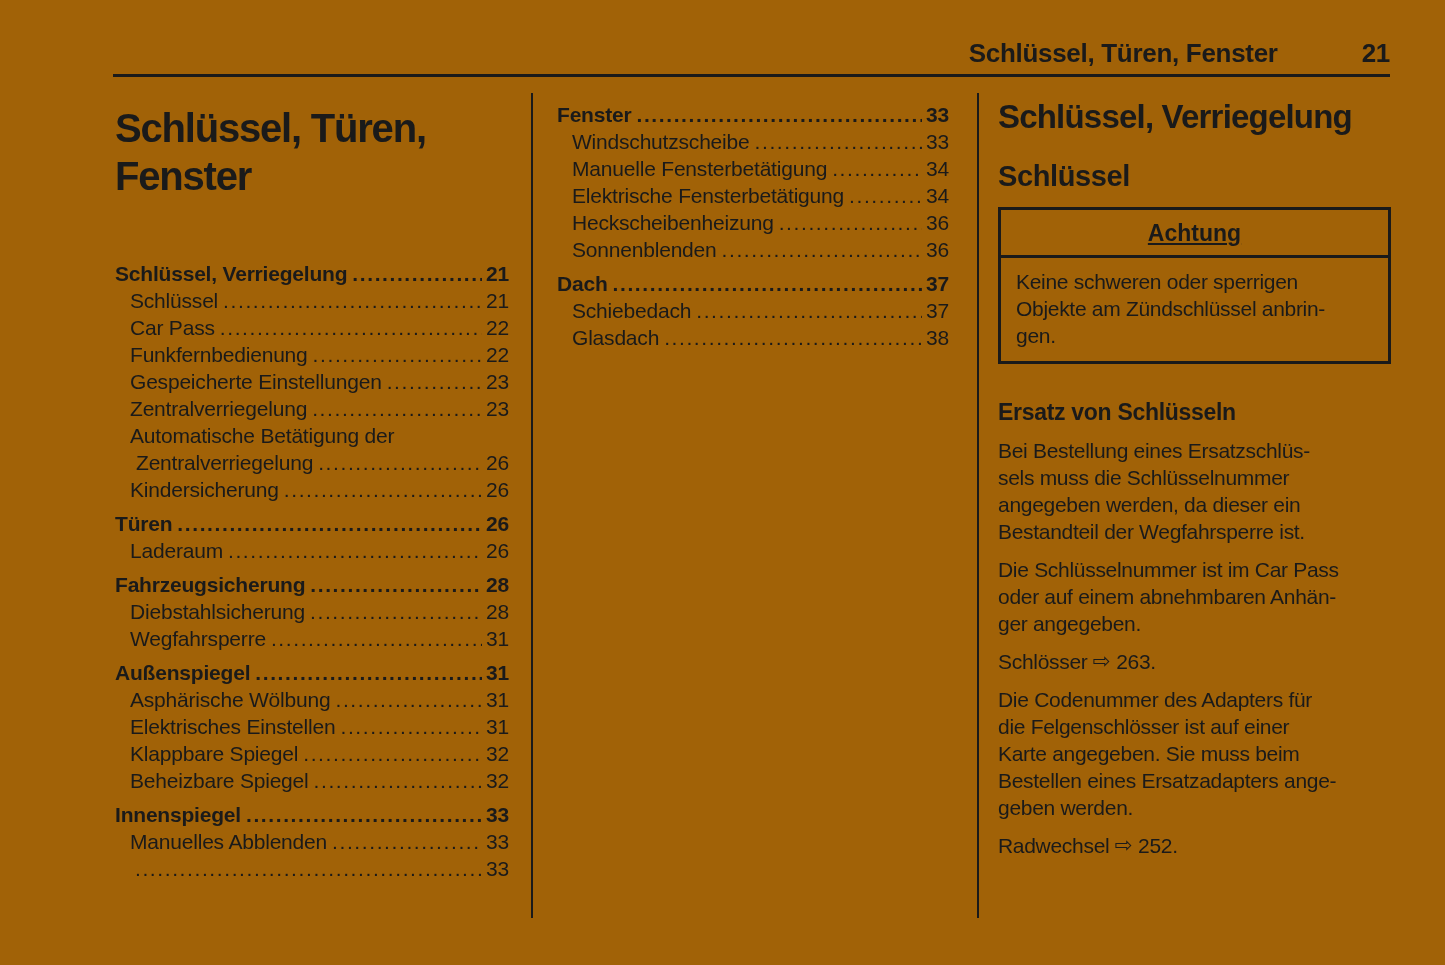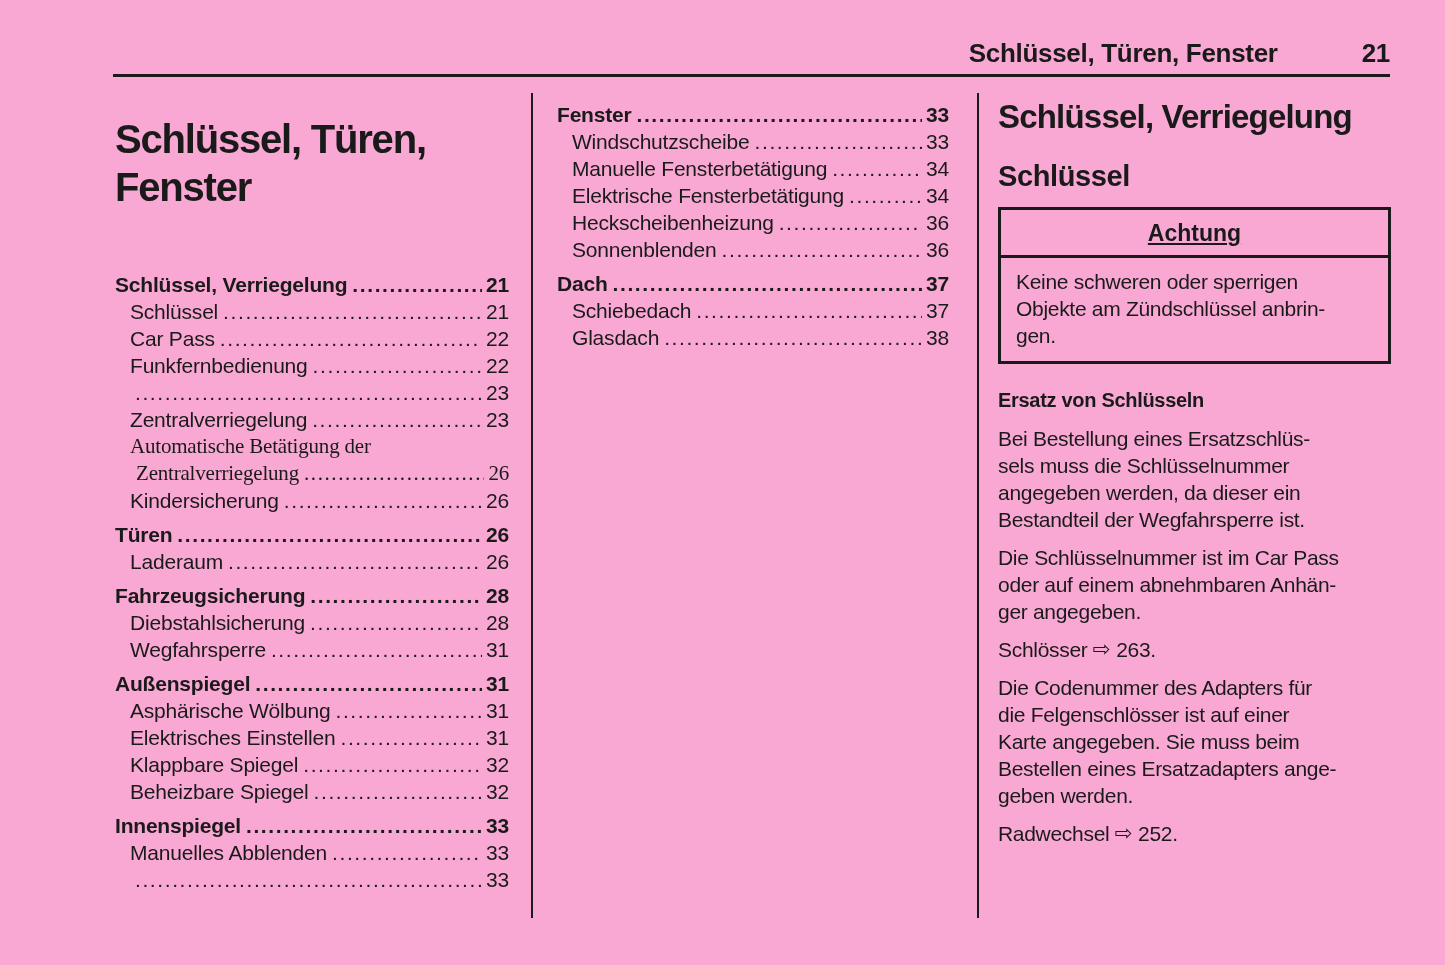--- a/index.html
+++ b/index.html
@@ -1,21 +1,21 @@
 <!DOCTYPE html>
 <html lang="de"><head>
 <meta charset="utf-8">
 <title>Manual Page</title>
 <style>
   html, body { margin: 0; padding: 0; background: #ffffff; }
   .page {
     position: relative;
     width: 1445px;
     height: 965px;
-    background: #f9a8d4;
+    background: #a16207;
     color: #1a1a1a;
     font-family: "Liberation Sans", "DejaVu Sans", sans-serif;
     overflow: hidden;
   }
 
   
   .running-header {
     position: absolute;
     top: 38px;
     right: 55px;
@@ -46,21 +46,21 @@
     top: 93px;
     height: 825px;
     width: 2px;
     background: #1a1a1a;
   }
   .divider-1 { left: 531px; }
   .divider-2 { left: 977px; }
 
   
   .chapter-title {
-    margin-top: 25px;
+    margin-top: 14px;
     font-size: 40px;
     line-height: 48px;
     font-weight: bold;
     letter-spacing: -1.2px;
     white-space: pre-line;
   }
 
   
   .toc { font-size: 21px; letter-spacing: -0.2px; }
   .col-1 .toc { margin-top: 60px; }
@@ -75,21 +75,21 @@
     overflow: hidden;
     white-space: nowrap;
     margin: 0 4px 0 5px;
     min-width: 10px;
   }
   .toc-leader::after {
     content: "...................................................................";
     letter-spacing: 1.6px;
   }
   .toc-page { flex: 0 0 auto; }
-  .toc-entry-wrap { line-height: 27px; font-family: Liberation Serif, serif; }
+  .toc-entry-wrap { line-height: 27px; }
   .toc-entry-wrap .wrap-line1 { padding-left: 15px; white-space: nowrap; }
   .toc-entry-wrap .wrap-line2 { display: flex; align-items: baseline; padding-left: 21px; }
 
   
   .section-heading {
     margin-top: 8px;
     font-size: 33px;
     line-height: 38px;
     font-weight: bold;
     letter-spacing: -0.8px;
@@ -117,22 +117,22 @@
   }
   .caution-body {
     padding: 10px 10px 12px 15px;
     font-size: 21px;
     line-height: 27px;
     letter-spacing: -0.3px;
     white-space: pre-line;
     border-radius: 13px;
   }
   .topic-heading {
-    margin-top: 22px;
-    font-size: 20px;
+    margin-top: 34px;
+    font-size: 23px;
     line-height: 28px;
     font-weight: bold;
     letter-spacing: -0.3px;
   }
   .para {
     margin-top: 11px;
     font-size: 21px;
     line-height: 27px;
     letter-spacing: -0.3px;
     white-space: pre-line;
@@ -183,20 +183,21 @@
         <span class="toc-label">Car Pass</span>
           <span class="toc-leader"></span>
           <span class="toc-page">22</span>
       </div>
       <div class="toc-row l1">
         <span class="toc-label">Funkfernbedienung</span>
           <span class="toc-leader"></span>
           <span class="toc-page">22</span>
       </div>
       <div class="toc-row l1">
+        <span class="toc-label">Gespeicherte Einstellungen</span>
           <span class="toc-leader"></span>
           <span class="toc-page">23</span>
       </div>
       <div class="toc-row l1">
         <span class="toc-label">Zentralverriegelung</span>
           <span class="toc-leader"></span>
           <span class="toc-page">23</span>
       </div>
       <div class="toc-entry-wrap">
         <div class="wrap-line1">Automatische Betätigung der</div>

